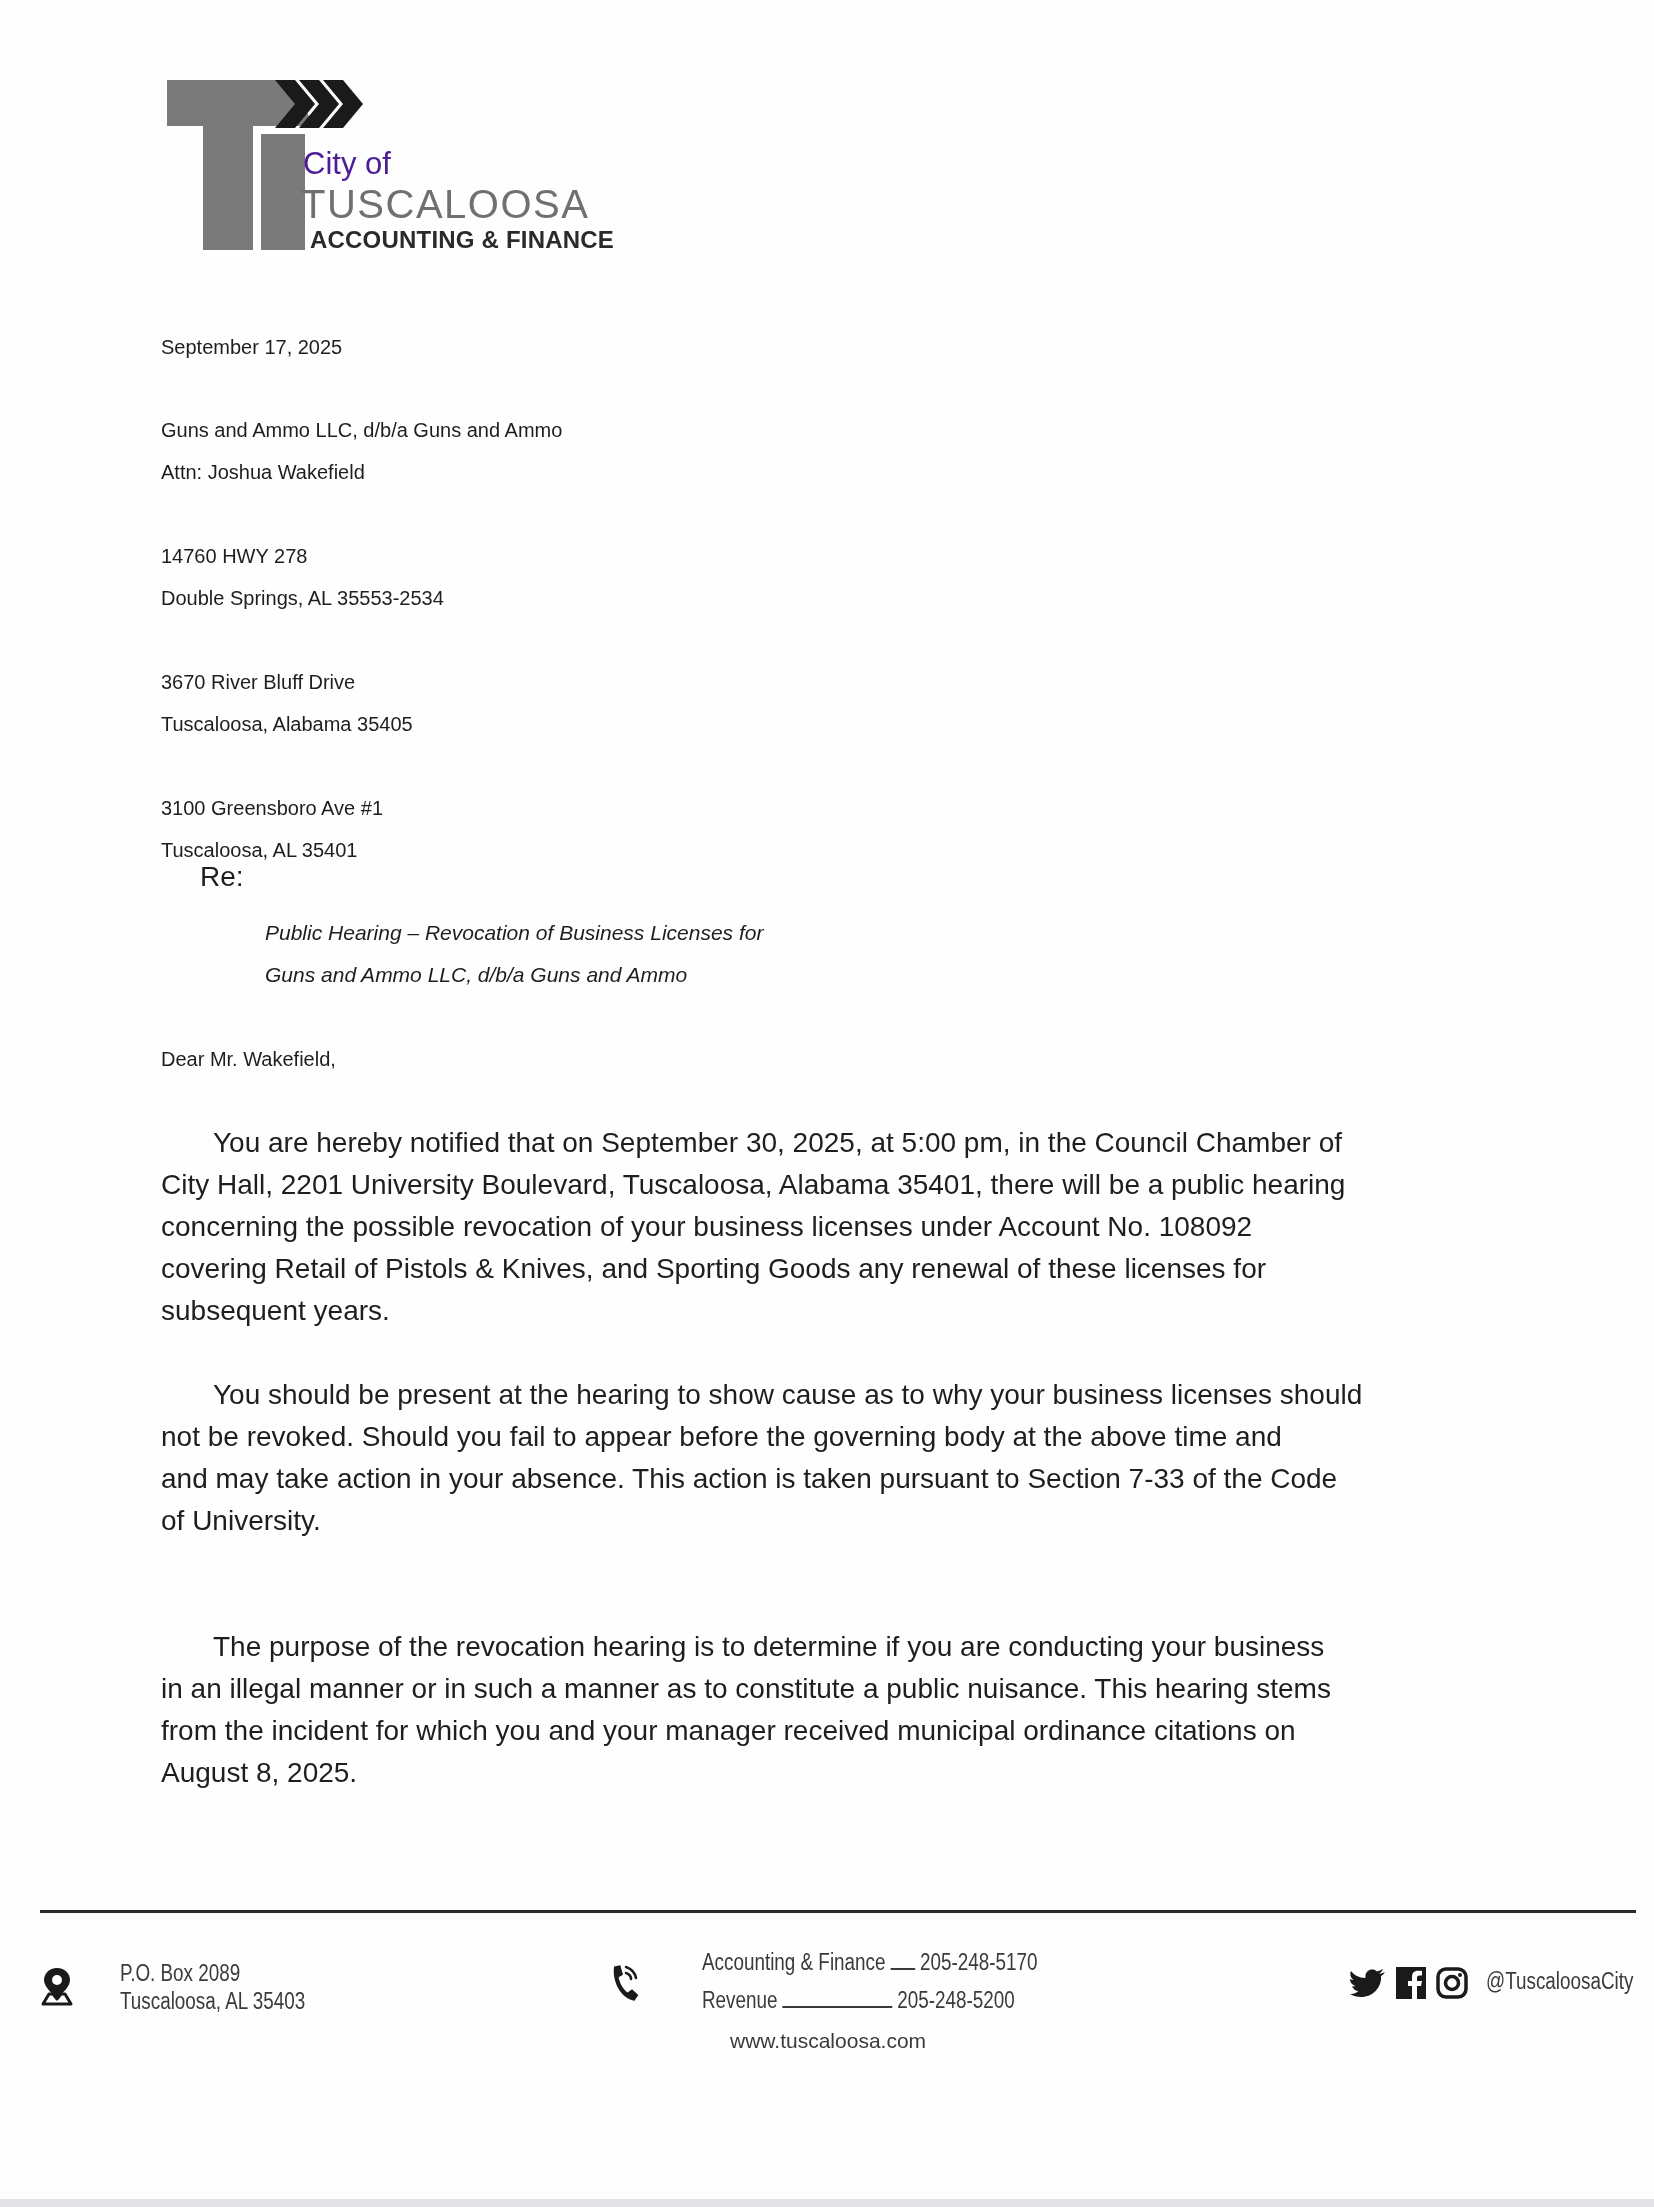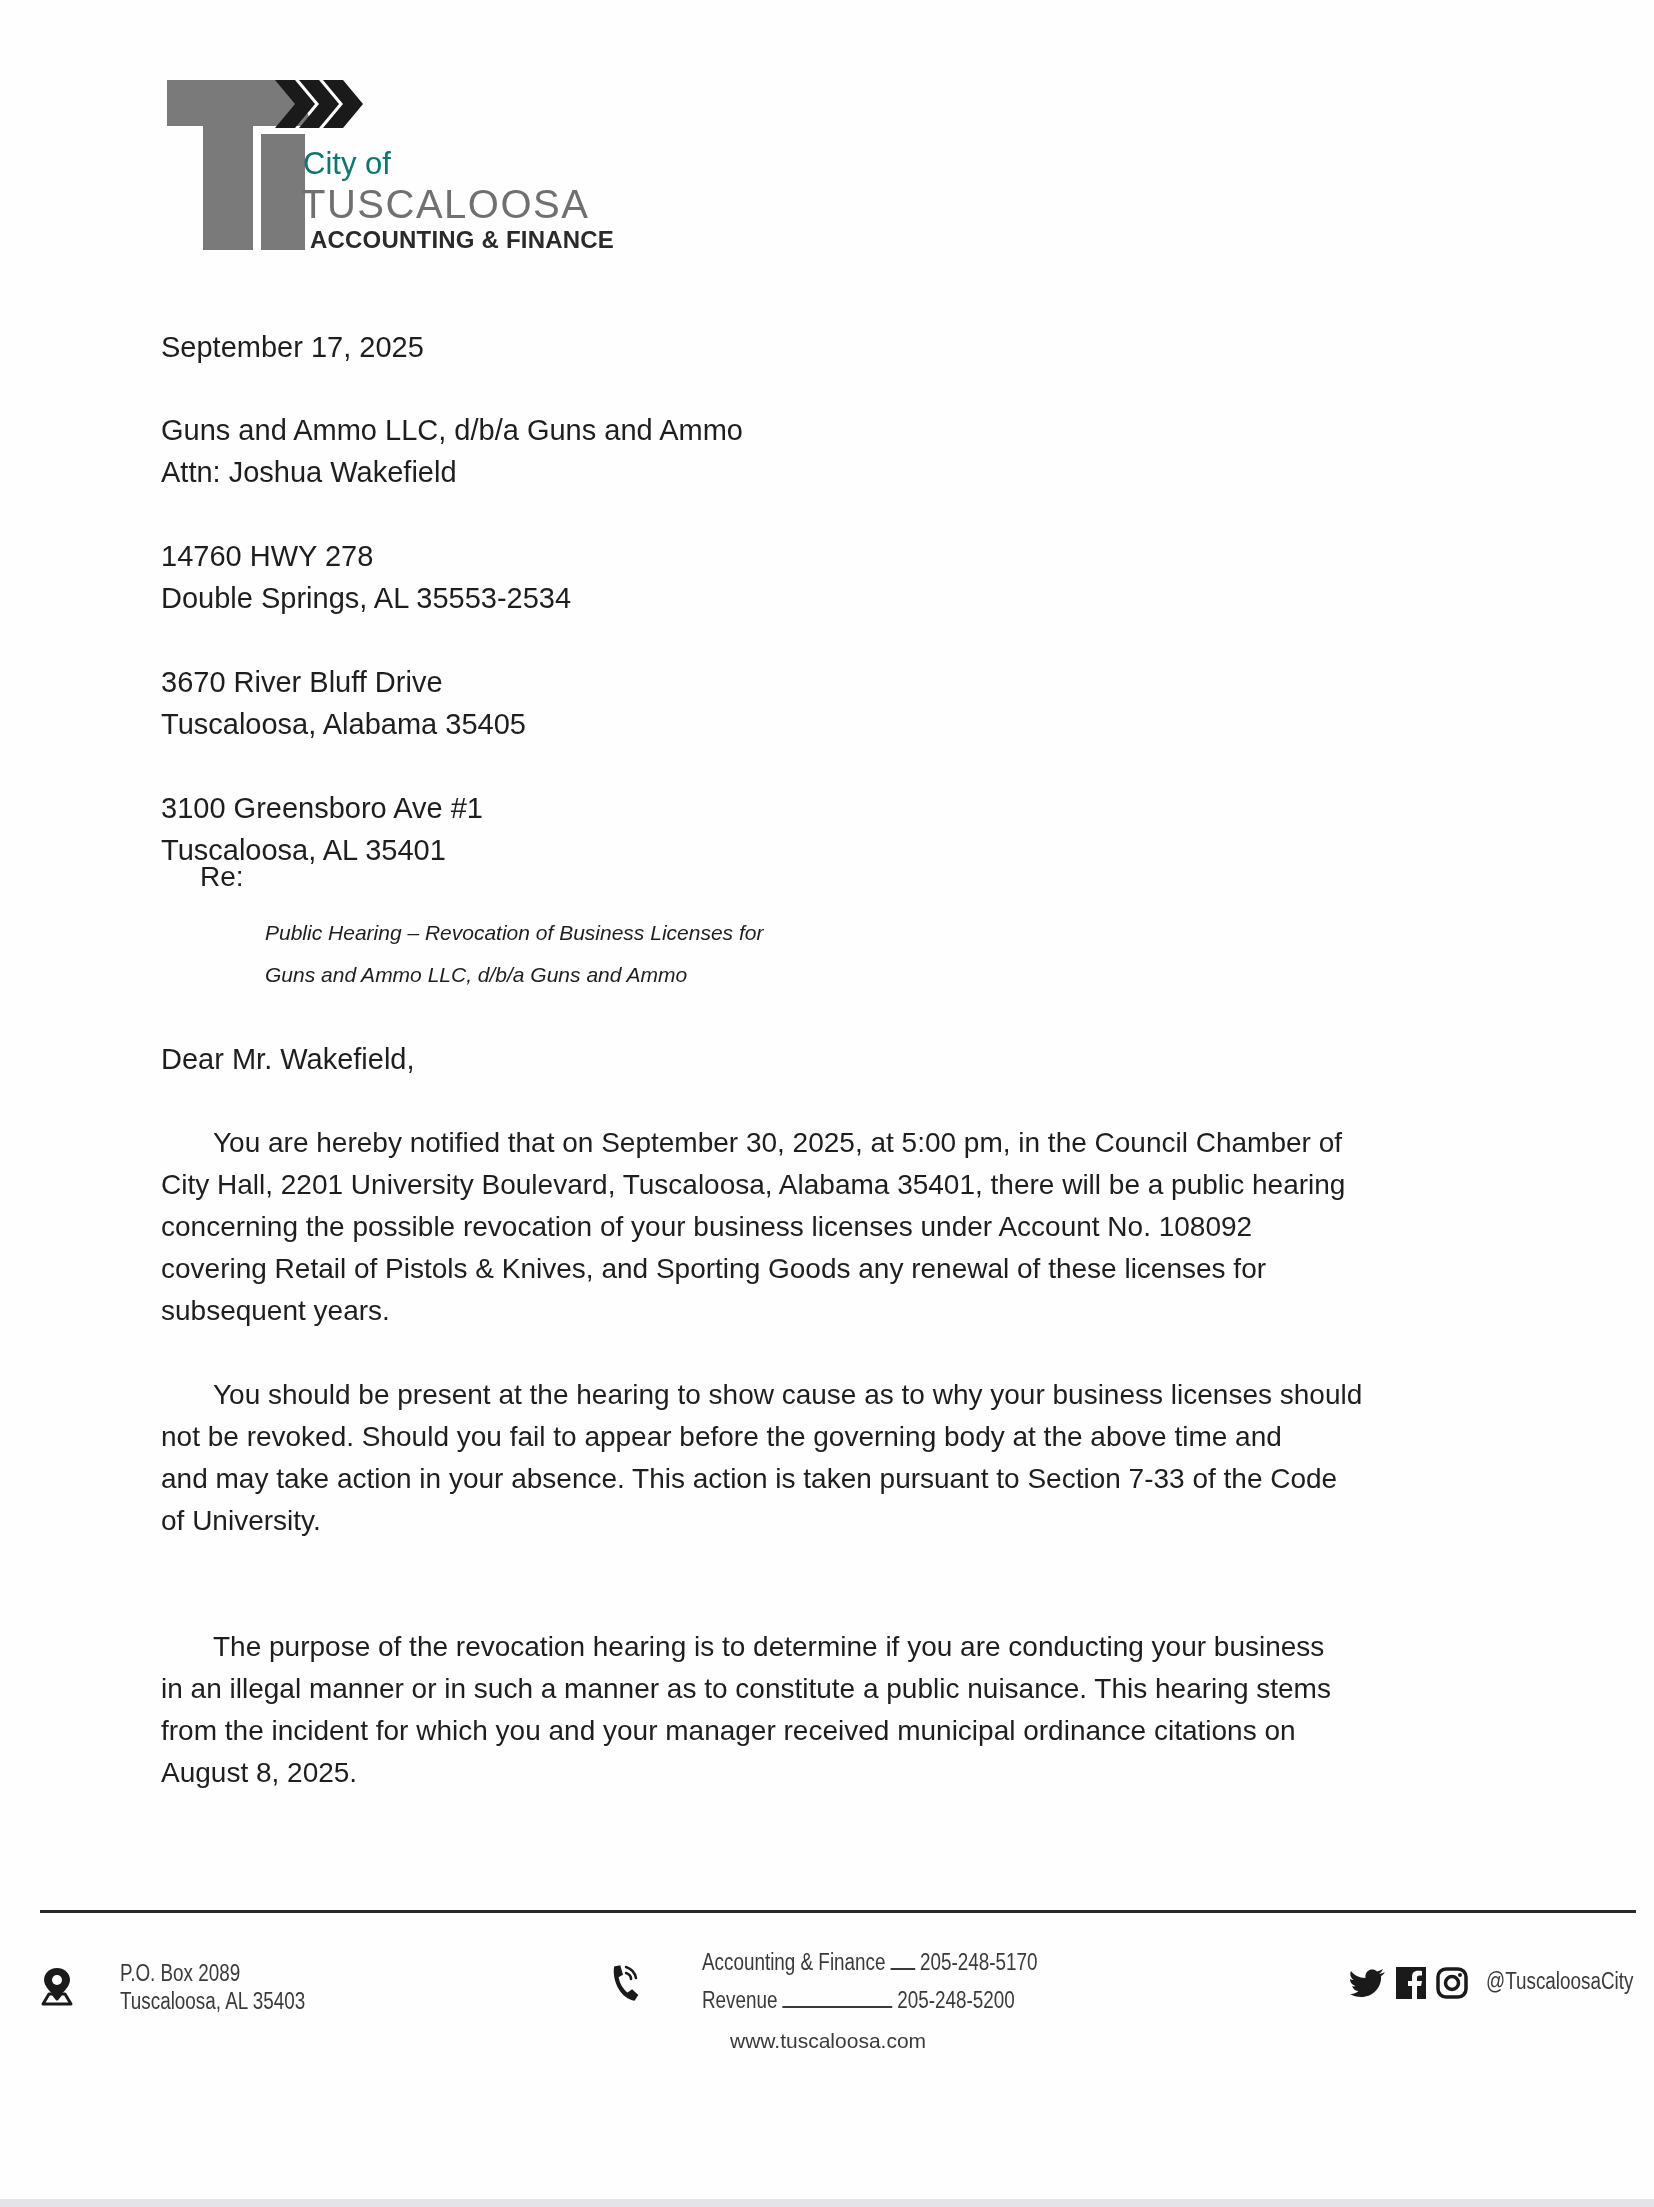--- a/index.html
+++ b/index.html
@@ -9,26 +9,26 @@
     position: relative; overflow: hidden;
     font-family: "Liberation Sans", "DejaVu Sans", sans-serif;
     color: #1e1e1e;
   }
   .page { position: absolute; left: 0; top: 0; width: 1654px; height: 2200px; background: #fefefe; }
   .bottom-strip { position: absolute; left: 0; top: 2199px; width: 1654px; height: 8px; background: #e4e4e8; }
 
   
   .logo { position: absolute; left: 165px; top: 78px; width: 500px; height: 180px; }
   .logo svg { position: absolute; left: 0; top: 0; }
-  .logo-city { position: absolute; left: 138px; top: 68px; font-size: 31px; color: #0f766e; letter-spacing: 0px; }
+  .logo-city { position: absolute; left: 138px; top: 68px; font-size: 31px; color: #4c1d95; letter-spacing: 0px; }
   .logo-name { position: absolute; left: 136px; top: 104px; font-size: 40px; font-weight: normal; color: #707070; letter-spacing: 1.5px; }
   .logo-dept { position: absolute; left: 145px; top: 148px; font-size: 24px; font-weight: bold; color: #2a2a2a; letter-spacing: 0.2px; }
 
   
-  .txt { position: absolute; left: 161px; font-size: 29px; line-height: 42px; color: #1e1e1e; white-space: nowrap; }
+  .txt { position: absolute; left: 161px; font-size: 20px; line-height: 42px; color: #1e1e1e; white-space: nowrap; }
   .para { position: absolute; left: 161px; width: 1360px; font-size: 28px; line-height: 42px; color: #1e1e1e; }
   .para .line { display: block; white-space: nowrap; }
   .para .indent { padding-left: 52px; }
   .re-label { position: absolute; left: 161px; top: 856px; font-size: 28px; line-height: 42px; margin-left: 39px; }
   .re-text { position: absolute; left: 265px; top: 912px; font-size: 21px; line-height: 42px; font-style: italic; white-space: nowrap; }
 
   
   .divider { position: absolute; left: 40px; top: 1910px; width: 1596px; height: 3px; background: #2a2a2a; }
   .foot { position: absolute; font-size: 23px; color: #3a3a3a; line-height: 28px; white-space: nowrap; transform: scaleX(0.82); transform-origin: left top; }
   .foot-icon { position: absolute; }

